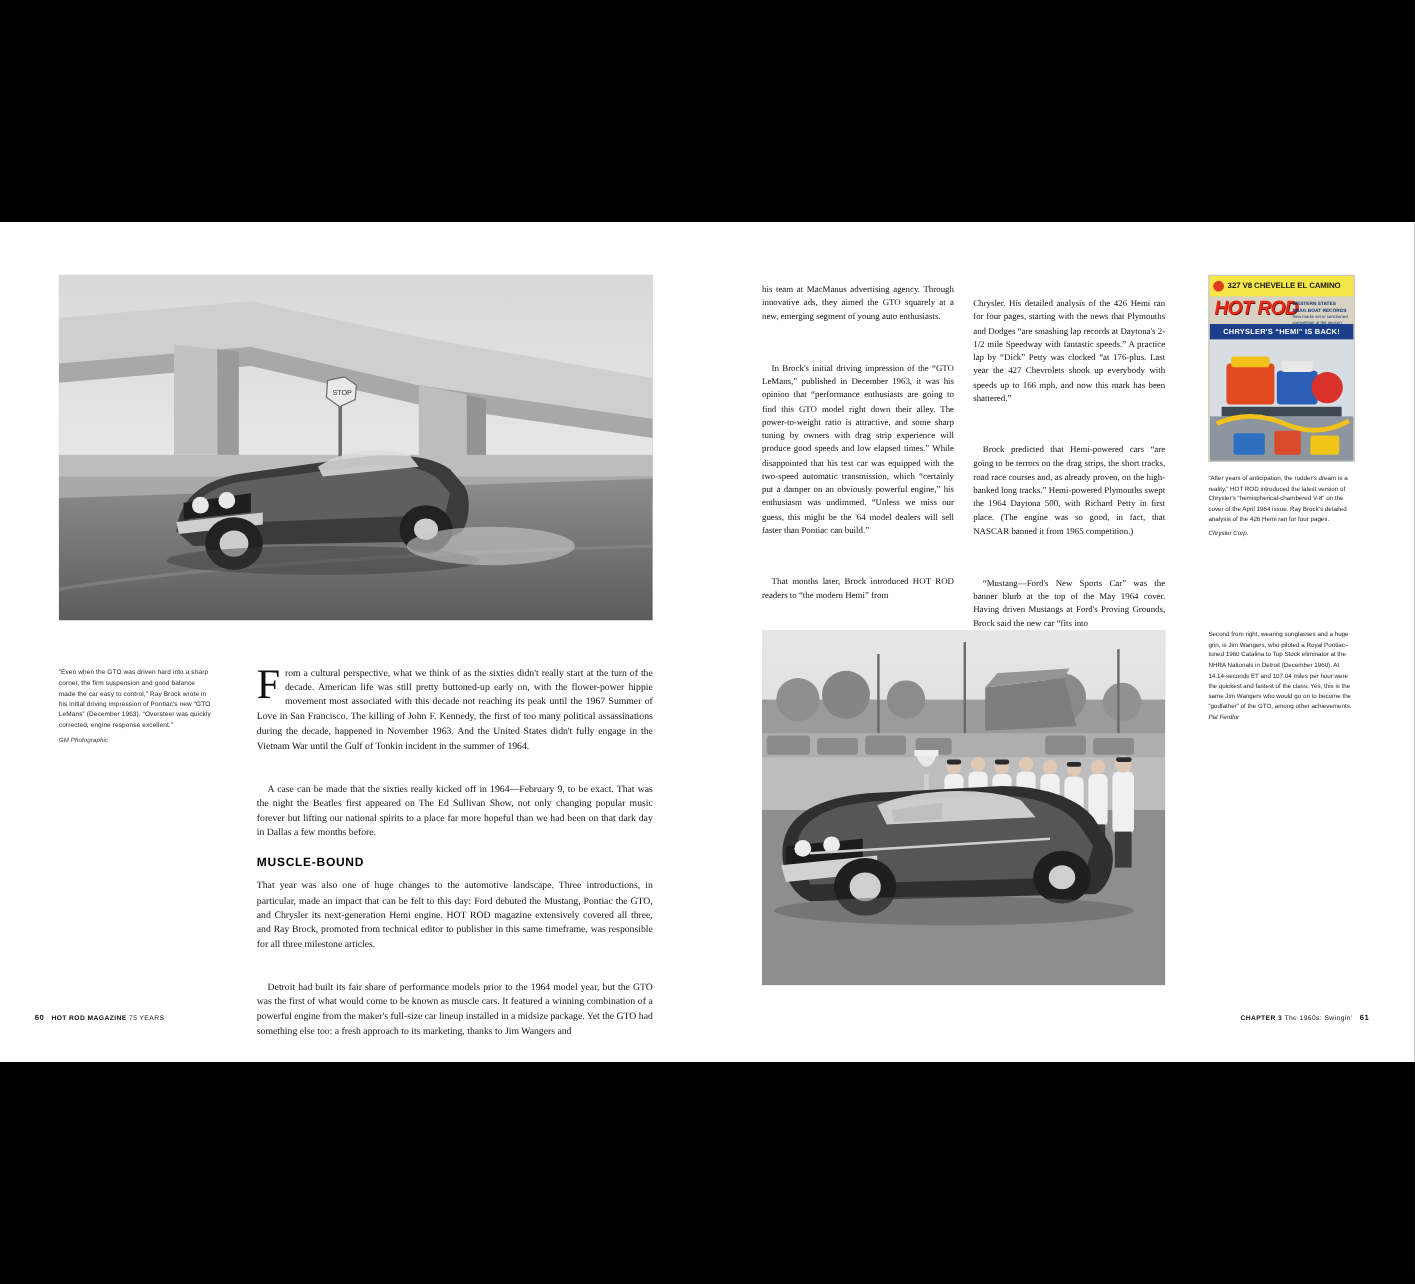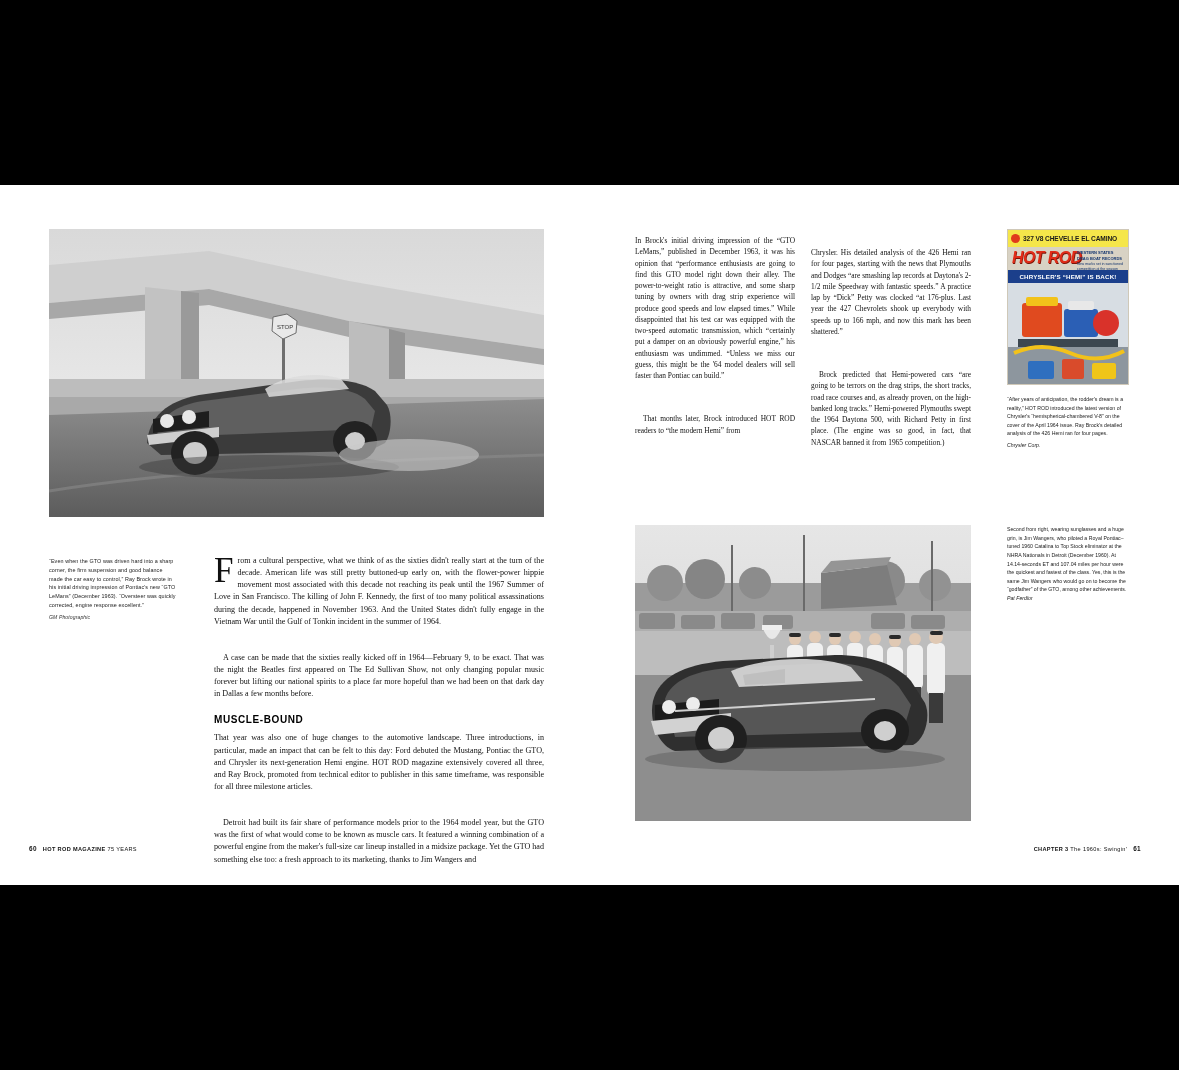--- a/index.html
+++ b/index.html
@@ -255,27 +255,29 @@
 
     <div class="footer footer-left">
       <span class="folio">60</span>
       <span class="foot-title"><b>HOT ROD MAGAZINE</b> <span class="thin">75 YEARS</span></span>
     </div>
   </div>
 
   <div class="page-right">
 
     <div class="col col-1">
+      <p>his team at MacManus advertising agency. Through innovative ads, they aimed the GTO squarely at a new, emerging segment of young auto enthusiasts.</p>
       <p>In Brock's initial driving impression of the “GTO LeMans,” published in December 1963, it was his opinion that “performance enthusiasts are going to find this GTO model right down their alley. The power-to-weight ratio is attractive, and some sharp tuning by owners with drag strip experience will produce good speeds and low elapsed times.” While disappointed that his test car was equipped with the two-speed automatic transmission, which “certainly put a damper on an obviously powerful engine,” his enthusiasm was undimmed. “Unless we miss our guess, this might be the '64 model dealers will sell faster than Pontiac can build.”</p>
       <p>That months later, Brock introduced HOT ROD readers to “the modern Hemi” from</p>
     </div>
 
     <div class="col col-2">
       <p>Chrysler. His detailed analysis of the 426 Hemi ran for four pages, starting with the news that Plymouths and Dodges “are smashing lap records at Daytona's 2-1/2 mile Speedway with fantastic speeds.” A practice lap by “Dick” Petty was clocked “at 176-plus. Last year the 427 Chevrolets shook up everybody with speeds up to 166 mph, and now this mark has been shattered.”</p>
       <p>Brock predicted that Hemi-powered cars “are going to be terrors on the drag strips, the short tracks, road race courses and, as already proven, on the high-banked long tracks.” Hemi-powered Plymouths swept the 1964 Daytona 500, with Richard Petty in first place. (The engine was so good, in fact, that NASCAR banned it from 1965 competition.)</p>
+      <p>“Mustang—Ford's New Sports Car” was the banner blurb at the top of the May 1964 cover. Having driven Mustangs at Ford's Proving Grounds, Brock said the new car “fits into</p>
     </div>
 
     <div class="cover-thumb">
       <div class="cv-top">
         <span class="cv-dot"></span>
         <span class="cv-top-text">327 V8 CHEVELLE EL CAMINO</span>
       </div>
       <div class="cv-logo">HOT ROD</div>
       <div class="cv-side">
         <b>WESTERN STATES DRAG BOAT RECORDS</b>

